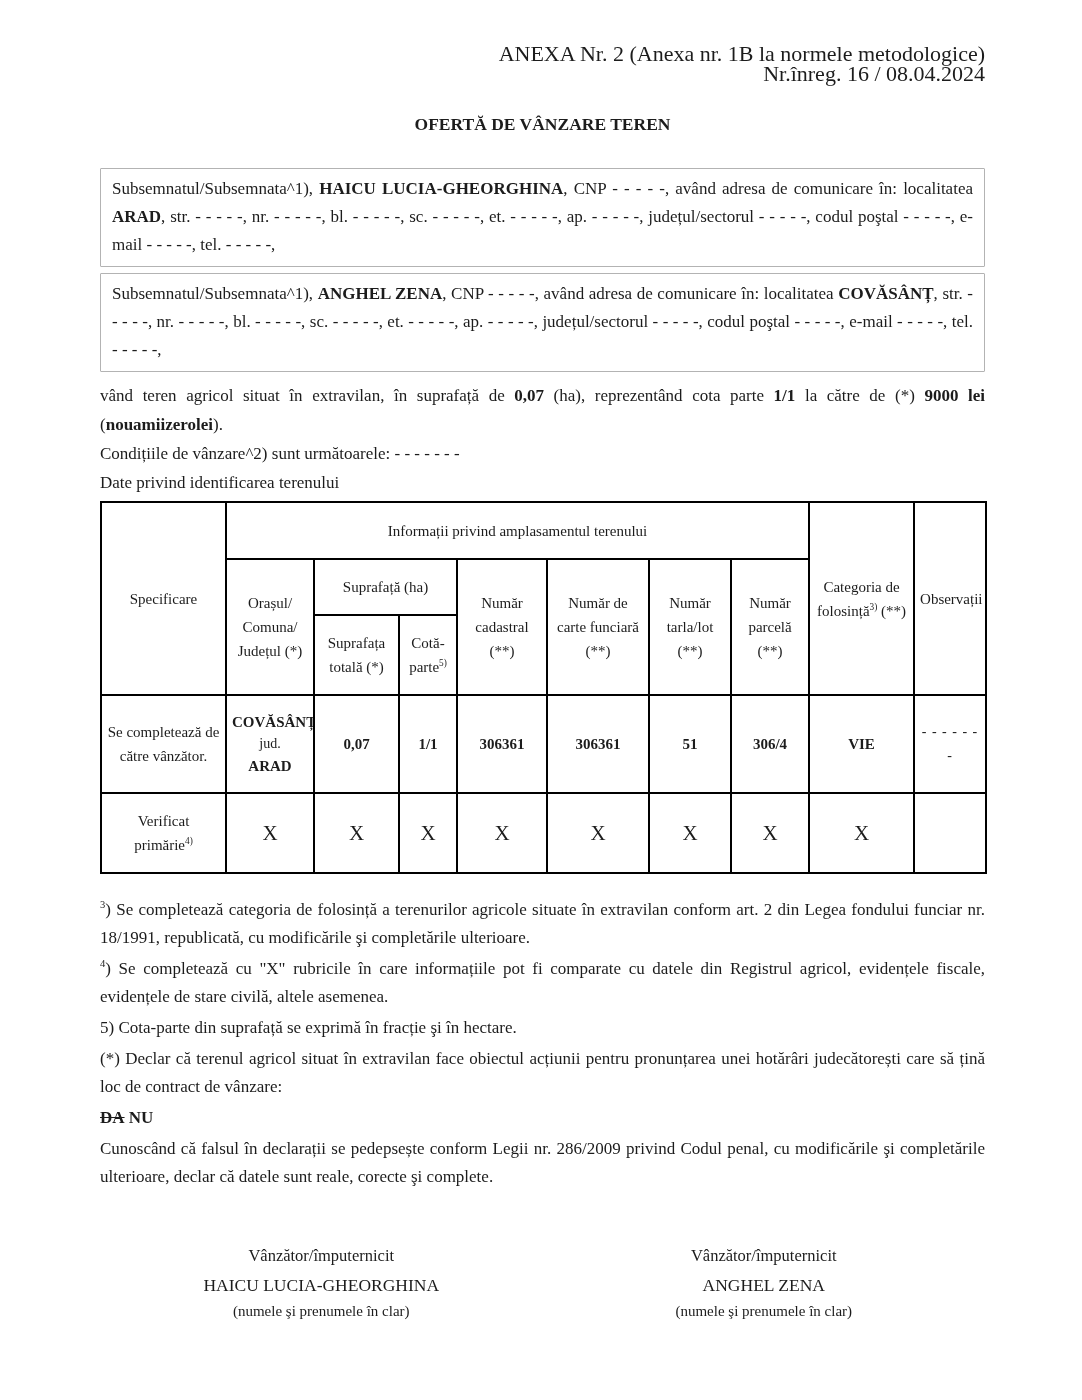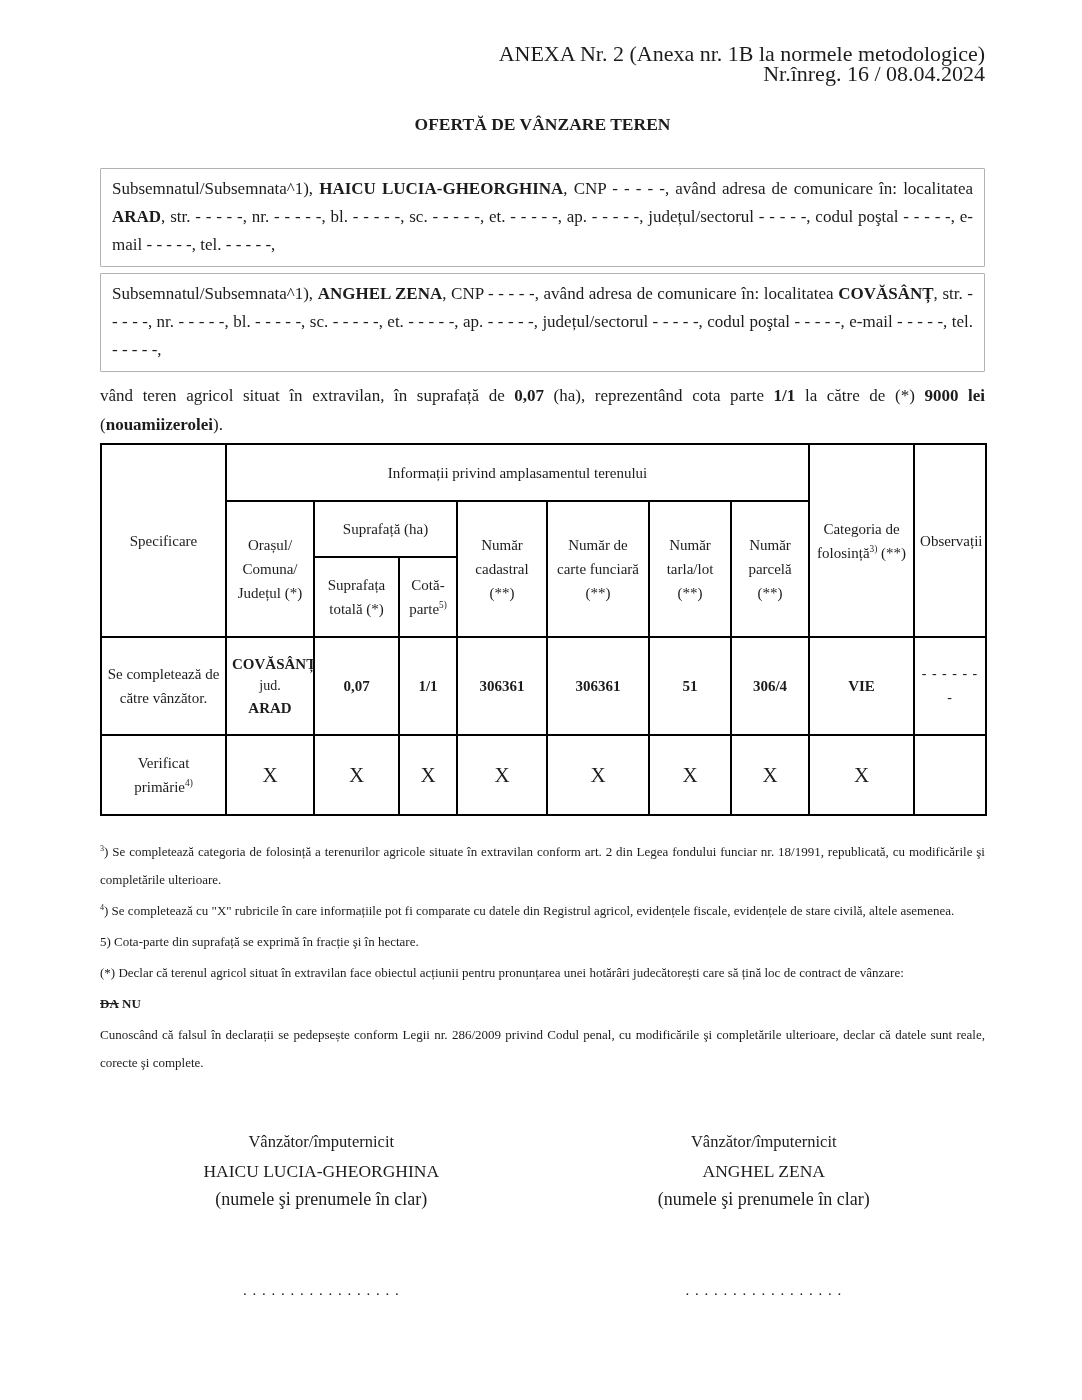--- a/index.html
+++ b/index.html
@@ -55,45 +55,47 @@
   tr.drow  { height: 65px; }
   tr.xrow  { height: 64px; }
   .val { font-weight: bold; }
   .xmark { font-size: 21px; }
   .city-main { font-weight: bold; line-height: 22px; }
   .city-jud { font-size: 14px; line-height: 22px; }
   .obs-dash { font-size: 14px; letter-spacing: 1px; }
 
   sup { font-size: 0.62em; vertical-align: super; line-height: 0; }
 
-  .footnotes { margin-top: 22px; font-size: 13px; line-height: 28px; }
+  .footnotes { margin-top: 22px; font-size: 17px; line-height: 28px; }
   .footnotes p { text-align: justify; margin-bottom: 3px; }
   .fn-danu { text-align: left; }
 
   .sigrow { display: flex; margin-top: 26px; }
   .sigcol { width: 50%; text-align: center; margin-top: 29px; }
   .sig-role { font-size: 16.5px; }
   .sig-name { margin-top: 9px; font-size: 17.5px; }
-  .sig-note { margin-top: 7px; font-size: 18px; }
+  .sig-note { margin-top: 7px; font-size: 15px; }
   .sig-dots { margin-top: 72px; font-size: 15px; letter-spacing: 1px; }
 </style>
 </head>
 <body>
 
 <div class="page">
   <div class="content">
 
     <div class="hdr">ANEXA Nr. 2 (Anexa nr. 1B la normele metodologice)</div>
     <div class="hdr hdr2">Nr.înreg. 16 / 08.04.2024</div>
     <div class="doc-title">OFERTĂ DE VÂNZARE TEREN</div>
 
     <div class="party-box box1"><span>Subsemnatul/Subsemnata^1), </span><span style="font-weight: bold;">HAICU LUCIA-GHEORGHINA</span><span>, CNP - - - - -, având adresa de comunicare în: localitatea </span><span style="font-weight: bold;">ARAD</span><span>, str. - - - - -, nr. - - - - -, bl. - - - - -, sc. - - - - -, et. - - - - -, ap. - - - - -, județul/sectorul - - - - -, codul poştal - - - - -, e-mail - - - - -, tel. - - - - -,</span></div>
     <div class="party-box box2"><span>Subsemnatul/Subsemnata^1), </span><span style="font-weight: bold;">ANGHEL ZENA</span><span>, CNP - - - - -, având adresa de comunicare în: localitatea </span><span style="font-weight: bold;">COVĂSÂNȚ</span><span>, str. - - - - -, nr. - - - - -, bl. - - - - -, sc. - - - - -, et. - - - - -, ap. - - - - -, județul/sectorul - - - - -, codul poştal - - - - -, e-mail - - - - -, tel. - - - - -,</span></div>
 
     <p class="intro"><span>vând teren agricol situat în extravilan, în suprafață de </span><span style="font-weight: bold;">0,07</span><span> (ha), reprezentând cota parte </span><span style="font-weight: bold;">1/1</span><span> la către de (*) </span><span style="font-weight: bold;">9000 lei</span><span> (</span><span style="font-weight: bold;">nouamiizerolei</span><span>).</span></p>
+    <div class="plainline">Condițiile de vânzare^2) sunt următoarele: - - - - - - -</div>
+    <div class="plainline">Date privind identificarea terenului</div>
 
     <table class="ltable">
       <colgroup>
         <col style="width:125px">
           <col style="width:88px">
           <col style="width:85px">
           <col style="width:58px">
         <col style="width:90px">
           <col style="width:102px">
           <col style="width:82px">

